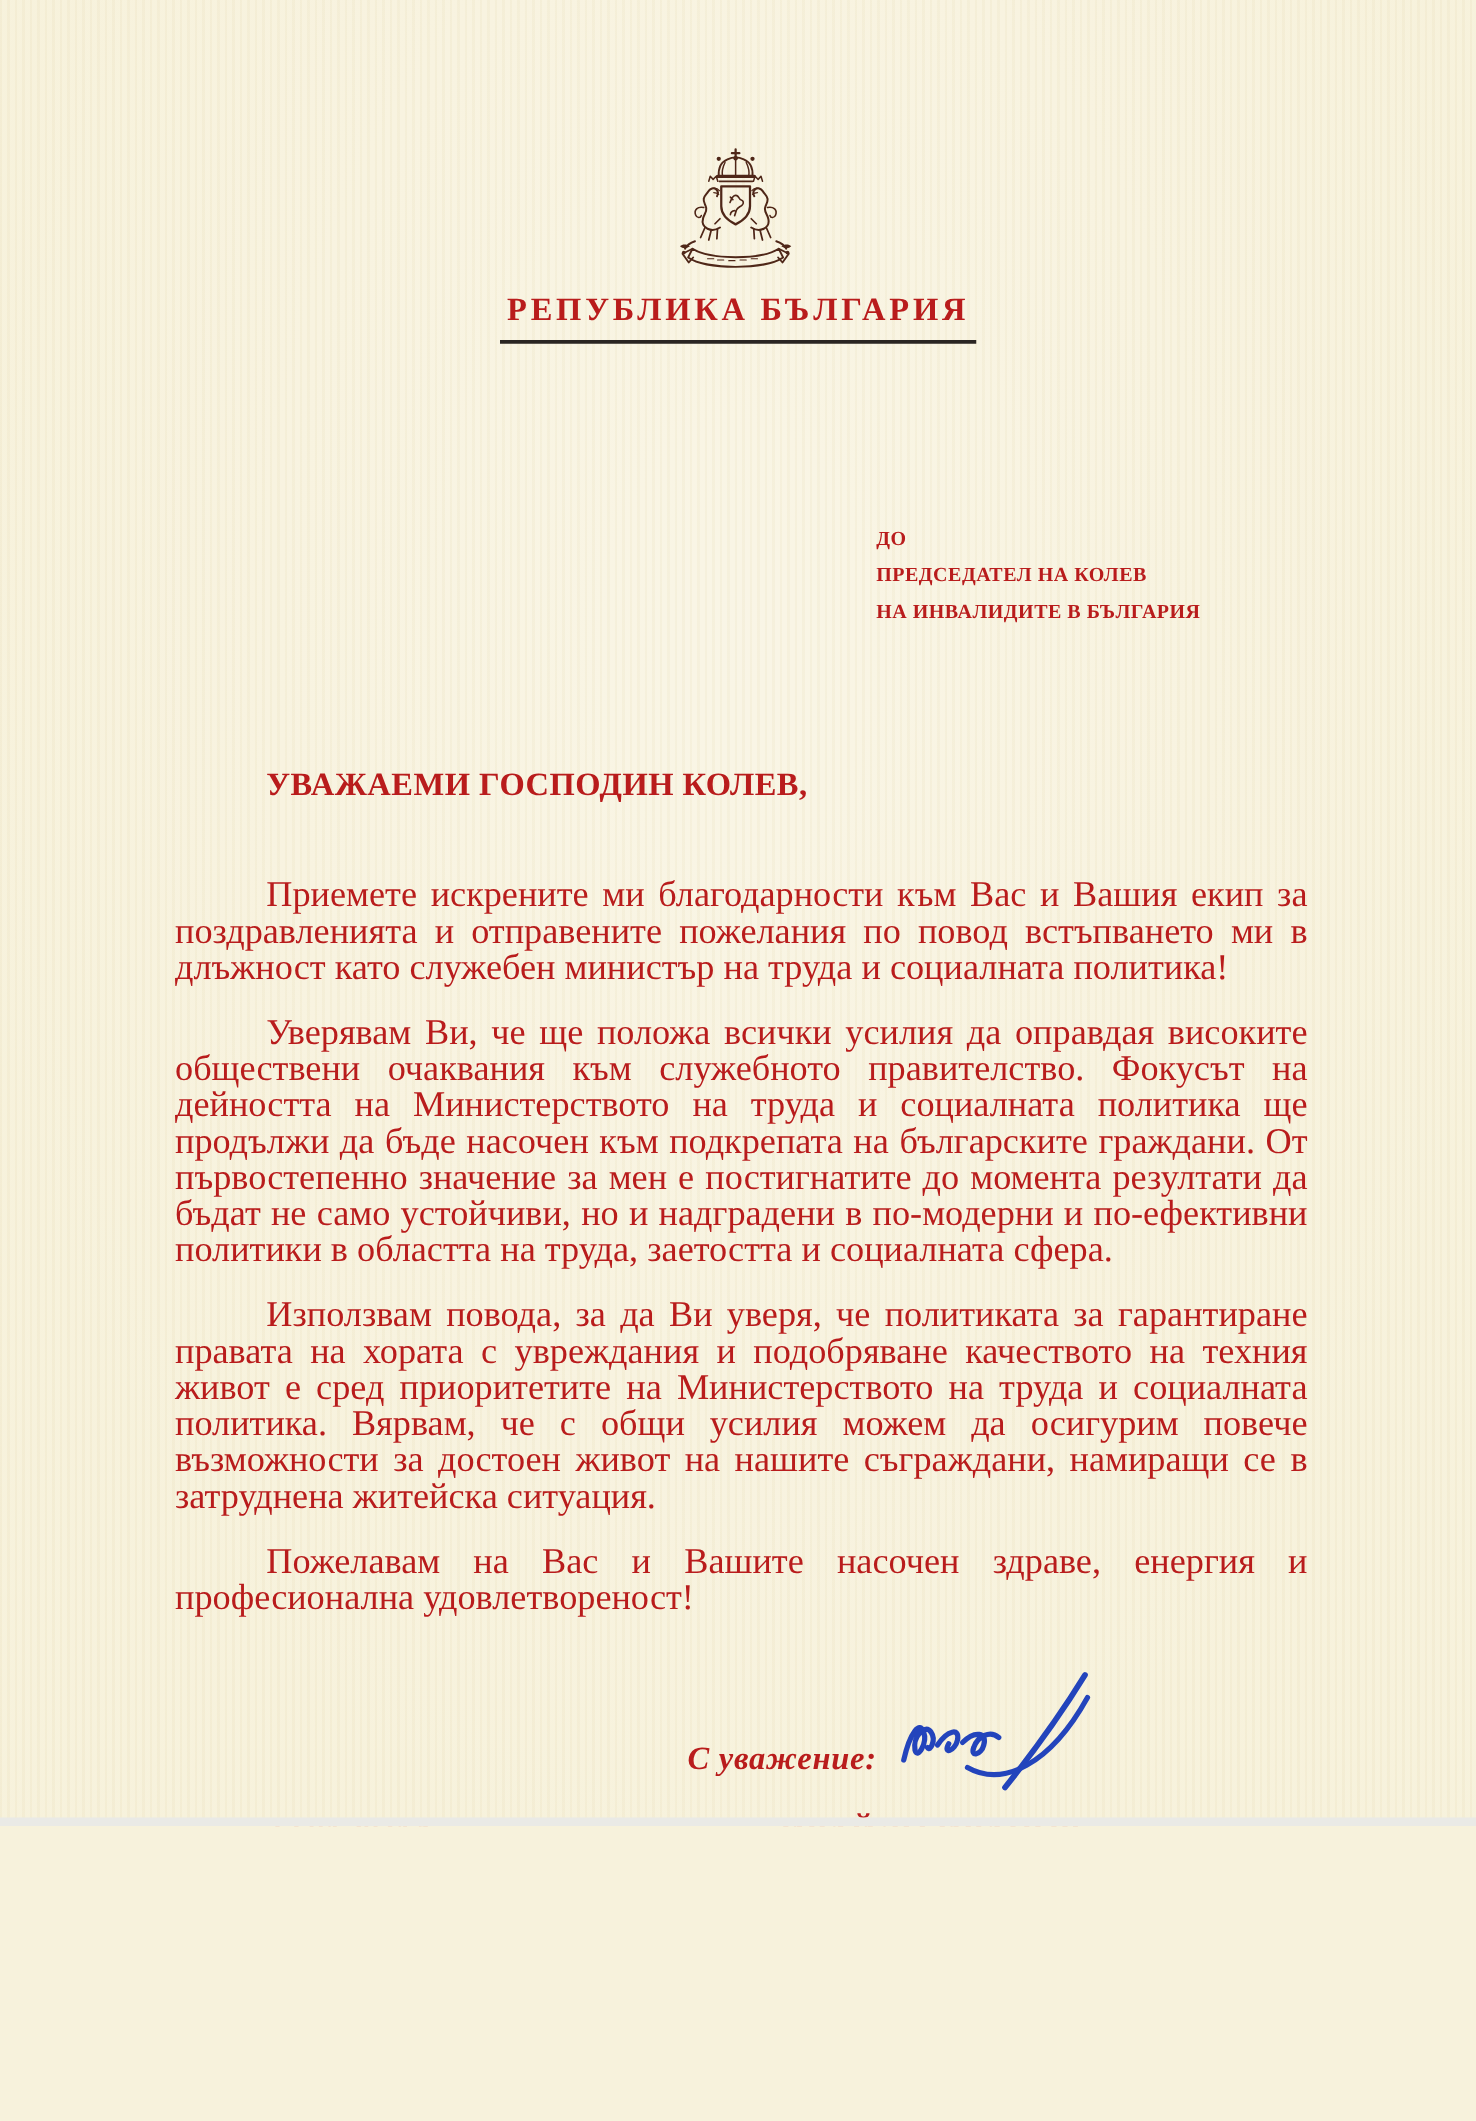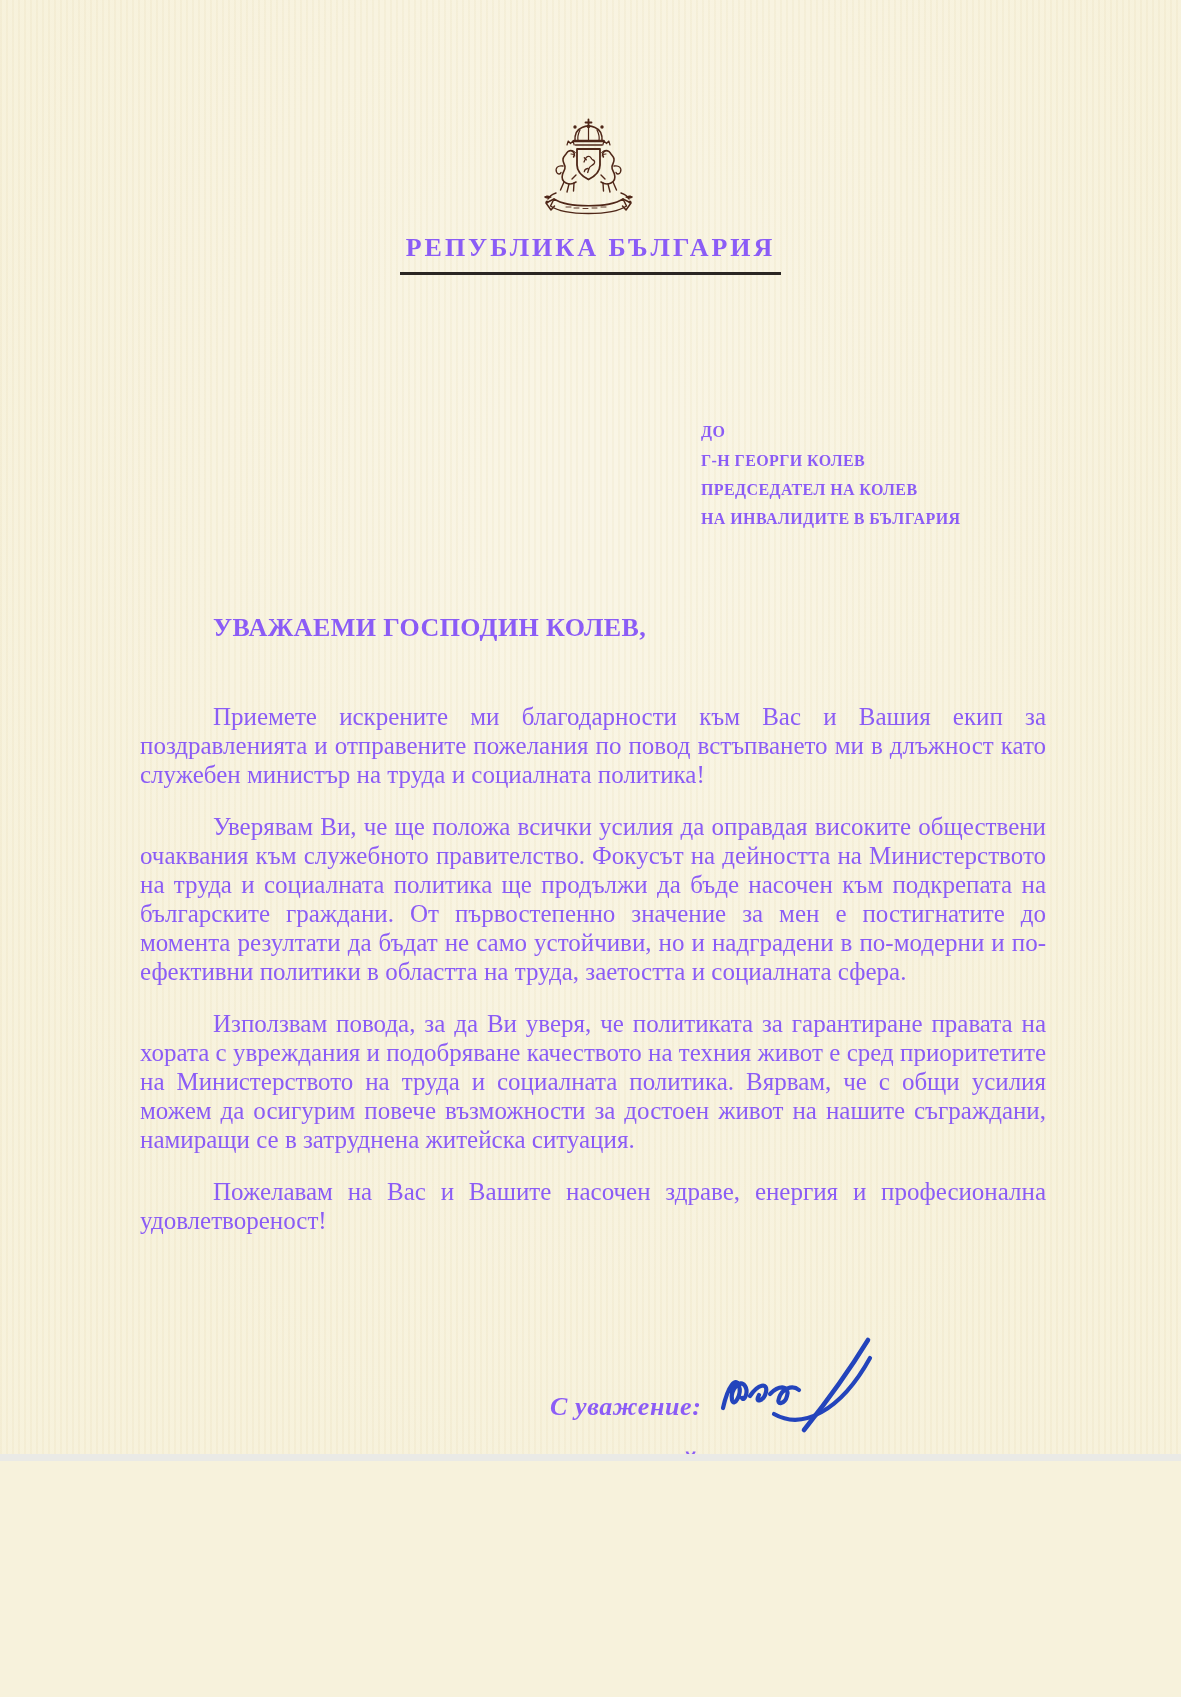--- a/index.html
+++ b/index.html
@@ -6,21 +6,21 @@
     margin: 0;
     padding: 0;
     background: #f7f2dc;
   }
   .page {
     position: relative;
     width: 1181px;
     height: 1461px;
     background: #f8f3de;
     font-family: "Liberation Serif", "DejaVu Serif", serif;
-    color: #8b5cf6;
+    color: #b91c1c;
     overflow: hidden;
   }
   
   .page::before {
     content: "";
     position: absolute;
     inset: 0;
     background:
       repeating-linear-gradient(90deg, rgba(214,198,150,0.10) 0 2px, rgba(255,255,255,0.04) 2px 6px),
       radial-gradient(ellipse at 50% 35%, rgba(255,255,255,0.20), rgba(240,230,198,0.12) 75%);
@@ -76,21 +76,21 @@
     letter-spacing: 0.4px;
   }
   .body-text {
     position: absolute;
     left: 140px;
     top: 702px;
     width: 910px;
   }
   .body-text p {
     margin: 0 4px 23px 0;
-    font-size: 25px;
+    font-size: 29px;
     line-height: 29px;
     text-align: justify;
     text-indent: 73px;
   }
   .valediction {
     position: absolute;
     left: 550px;
     top: 1392px;
     font-size: 26px;
     font-weight: bold;
@@ -172,21 +172,20 @@
       </g>
     </svg>
   </div>
 
   <div class="republic">
     <span>РЕПУБЛИКА БЪЛГАРИЯ</span>
   </div>
 
   <div class="recipient">
     <div>ДО</div>
-    <div>Г-Н ГЕОРГИ КОЛЕВ</div>
     <div>ПРЕДСЕДАТЕЛ НА КОЛЕВ</div>
     <div>НА ИНВАЛИДИТЕ В БЪЛГАРИЯ</div>
   </div>
 
   <div class="salutation">УВАЖАЕМИ ГОСПОДИН КОЛЕВ,</div>
 
   <div class="body-text">
     <p>Приемете искрените ми благодарности към Вас и Вашия екип за поздравленията и отправените пожелания по повод встъпването ми в длъжност като служебен министър на труда и социалната политика!</p>
     <p>Уверявам Ви, че ще положа всички усилия да оправдая високите обществени очаквания към служебното правителство. Фокусът на дейността на Министерството на труда и социалната политика ще продължи да бъде насочен към подкрепата на българските граждани. От първостепенно значение за мен е постигнатите до момента резултати да бъдат не само устойчиви, но и надградени в по-модерни и по-ефективни политики в областта на труда, заетостта и социалната сфера.</p>
     <p>Използвам повода, за да Ви уверя, че политиката за гарантиране правата на хората с увреждания и подобряване качеството на техния живот е сред приоритетите на Министерството на труда и социалната политика. Вярвам, че с общи усилия можем да осигурим повече възможности за достоен живот на нашите съграждани, намиращи се в затруднена житейска ситуация.</p>

